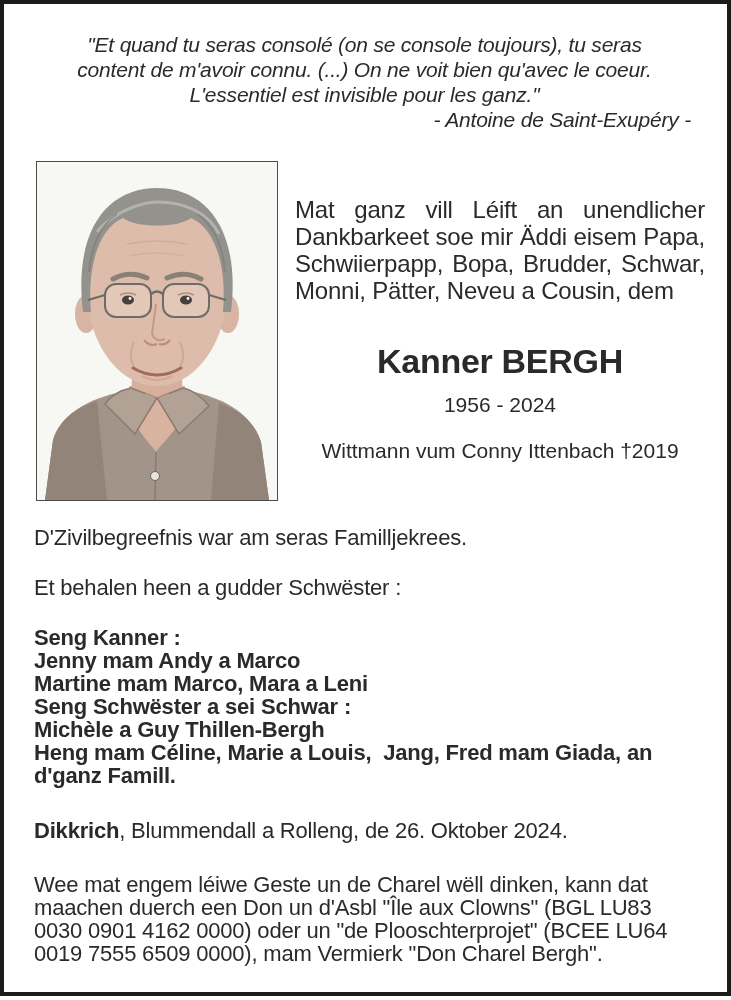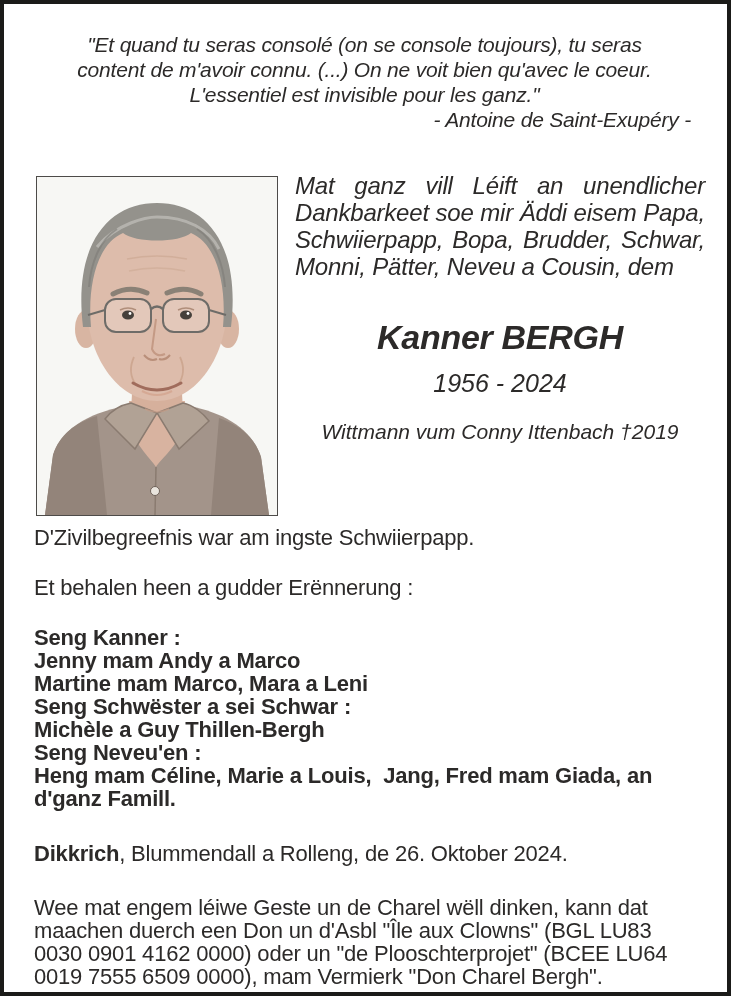--- a/index.html
+++ b/index.html
@@ -30,25 +30,24 @@
   }
   .quote-attribution {
     text-align: right;
     padding-right: 4px;
     margin-top: 0;
   }
 
   
   .main-row {
     position: absolute;
-    top: 172px;
+    top: 157px;
     left: 32px;
     display: flex;
-    align-items: flex-start;
-    font-style: italic;
+    align-items: center;
   }
   .photo-frame {
     flex: none;
     width: 240px;
     height: 338px;
     border: 1px solid #4d4b49;
     background: #fbfaf8;
   }
   .photo-frame svg { display: block; }
   .right-col {
@@ -65,21 +64,21 @@
   .deceased-name {
     margin-top: 38px;
     text-align: center;
     font-weight: bold;
     font-size: 34px;
     letter-spacing: -0.3px;
   }
   .life-years {
     margin-top: 12px;
     text-align: center;
-    font-size: 25px;
+    font-size: 21px;
   }
   .widower-line {
     margin-top: 22px;
     text-align: center;
     font-size: 21px;
   }
 
   
   .lower-section {
     position: absolute;
@@ -177,29 +176,28 @@
     </div>
     <div class="right-col">
       <p class="intro-paragraph">Mat ganz vill Léift an unendlicher Dankbarkeet soe mir Äddi eisem Papa, Schwiierpapp, Bopa, Brudder, Schwar, Monni, Pätter, Neveu a Cousin, dem</p>
       <div class="deceased-name">Kanner BERGH</div>
       <div class="life-years">1956 - 2024</div>
       <div class="widower-line">Wittmann vum Conny Ittenbach †2019</div>
     </div>
   </div>
 
   <div class="lower-section">
-    <div class="funeral-note">D'Zivilbegreefnis war am ingste Schwiierpapp.</div>
-    <div class="remembrance-intro">Et behalen heen a gudder Erënnerung :</div>
+    <div class="funeral-note">D'Zivilbegreefnis war am seras Familljekrees.</div>
+    <div class="remembrance-intro">Et behalen heen a gudder Schwëster :</div>
     <div class="family-list">
       <div class="family-line">Seng Kanner :</div>
       <div class="family-line">Jenny mam Andy a Marco</div>
       <div class="family-line">Martine mam Marco, Mara a Leni</div>
       <div class="family-line">Seng Schwëster a sei Schwar :</div>
       <div class="family-line">Michèle a Guy Thillen-Bergh</div>
-      <div class="family-line">Seng Neveu'en :</div>
       <div class="family-line">Heng mam Céline, Marie a Louis,  Jang, Fred mam Giada, an d'ganz Famill.</div>
     </div>
     <div class="dateline">
       <span class="place">Dikkrich</span><span>, Blummendall a Rolleng, de 26. Oktober 2024.</span>
     </div>
     <p class="donation-paragraph">Wee mat engem léiwe Geste un de Charel wëll dinken, kann dat maachen duerch een Don un d'Asbl "Île aux Clowns" (BGL LU83 0030 0901 4162 0000) oder un "de Plooschterprojet" (BCEE LU64 0019 7555 6509 0000), mam Vermierk "Don Charel Bergh".</p>
   </div>
 
 </div>
 

